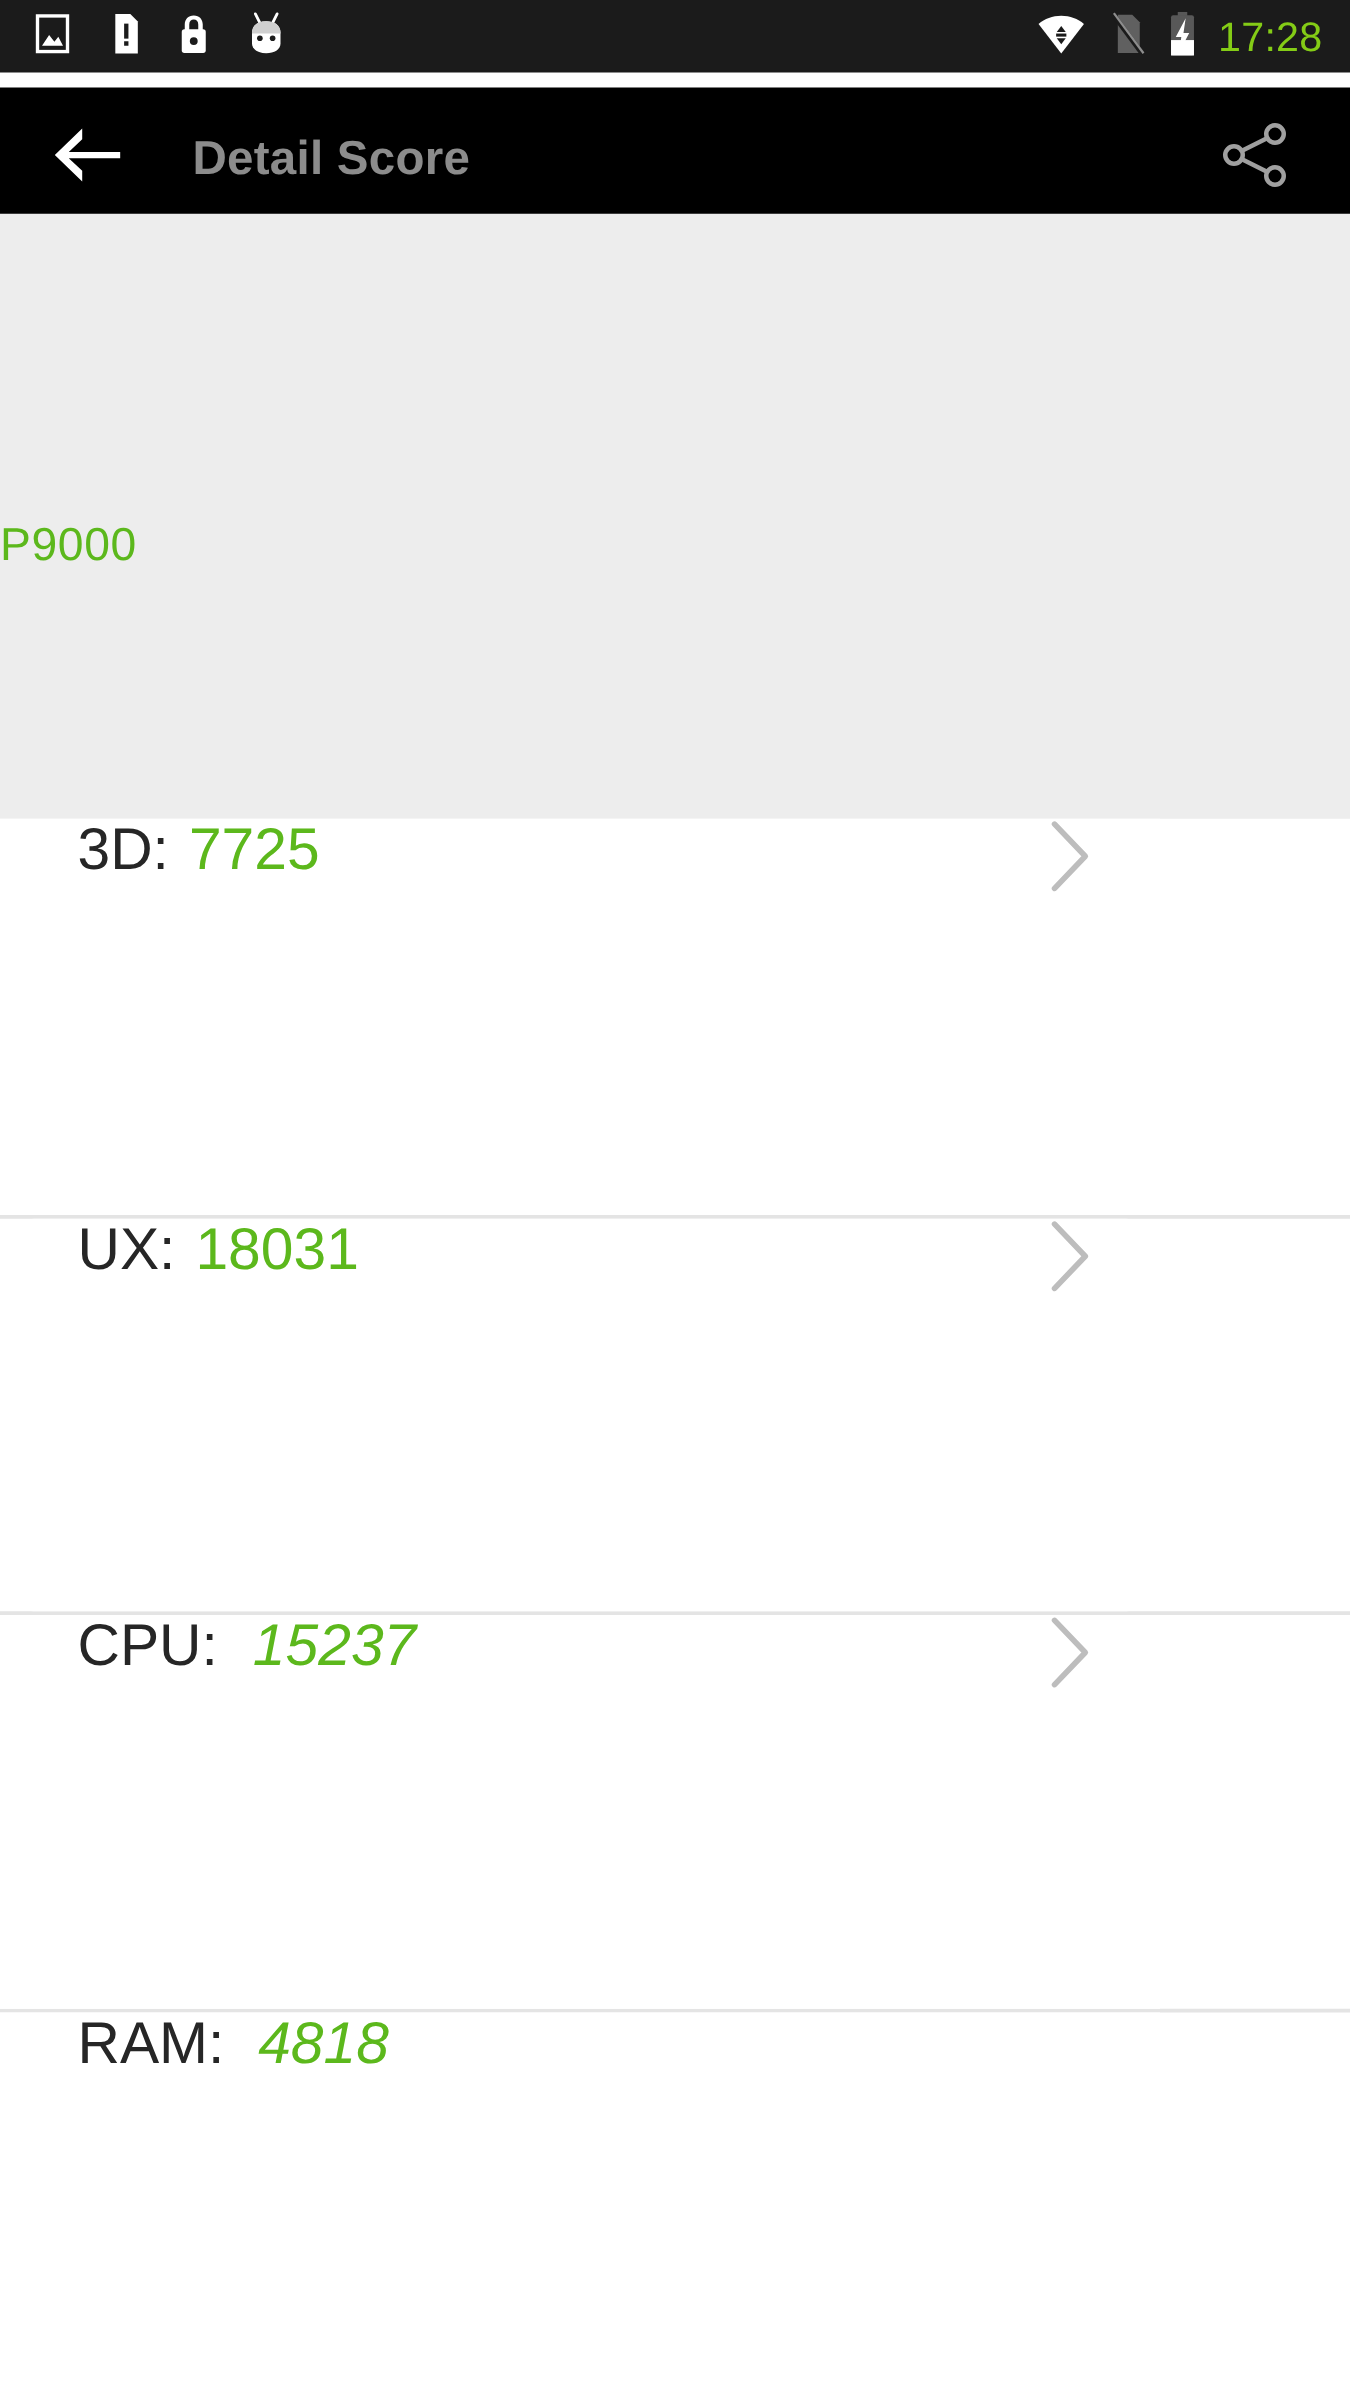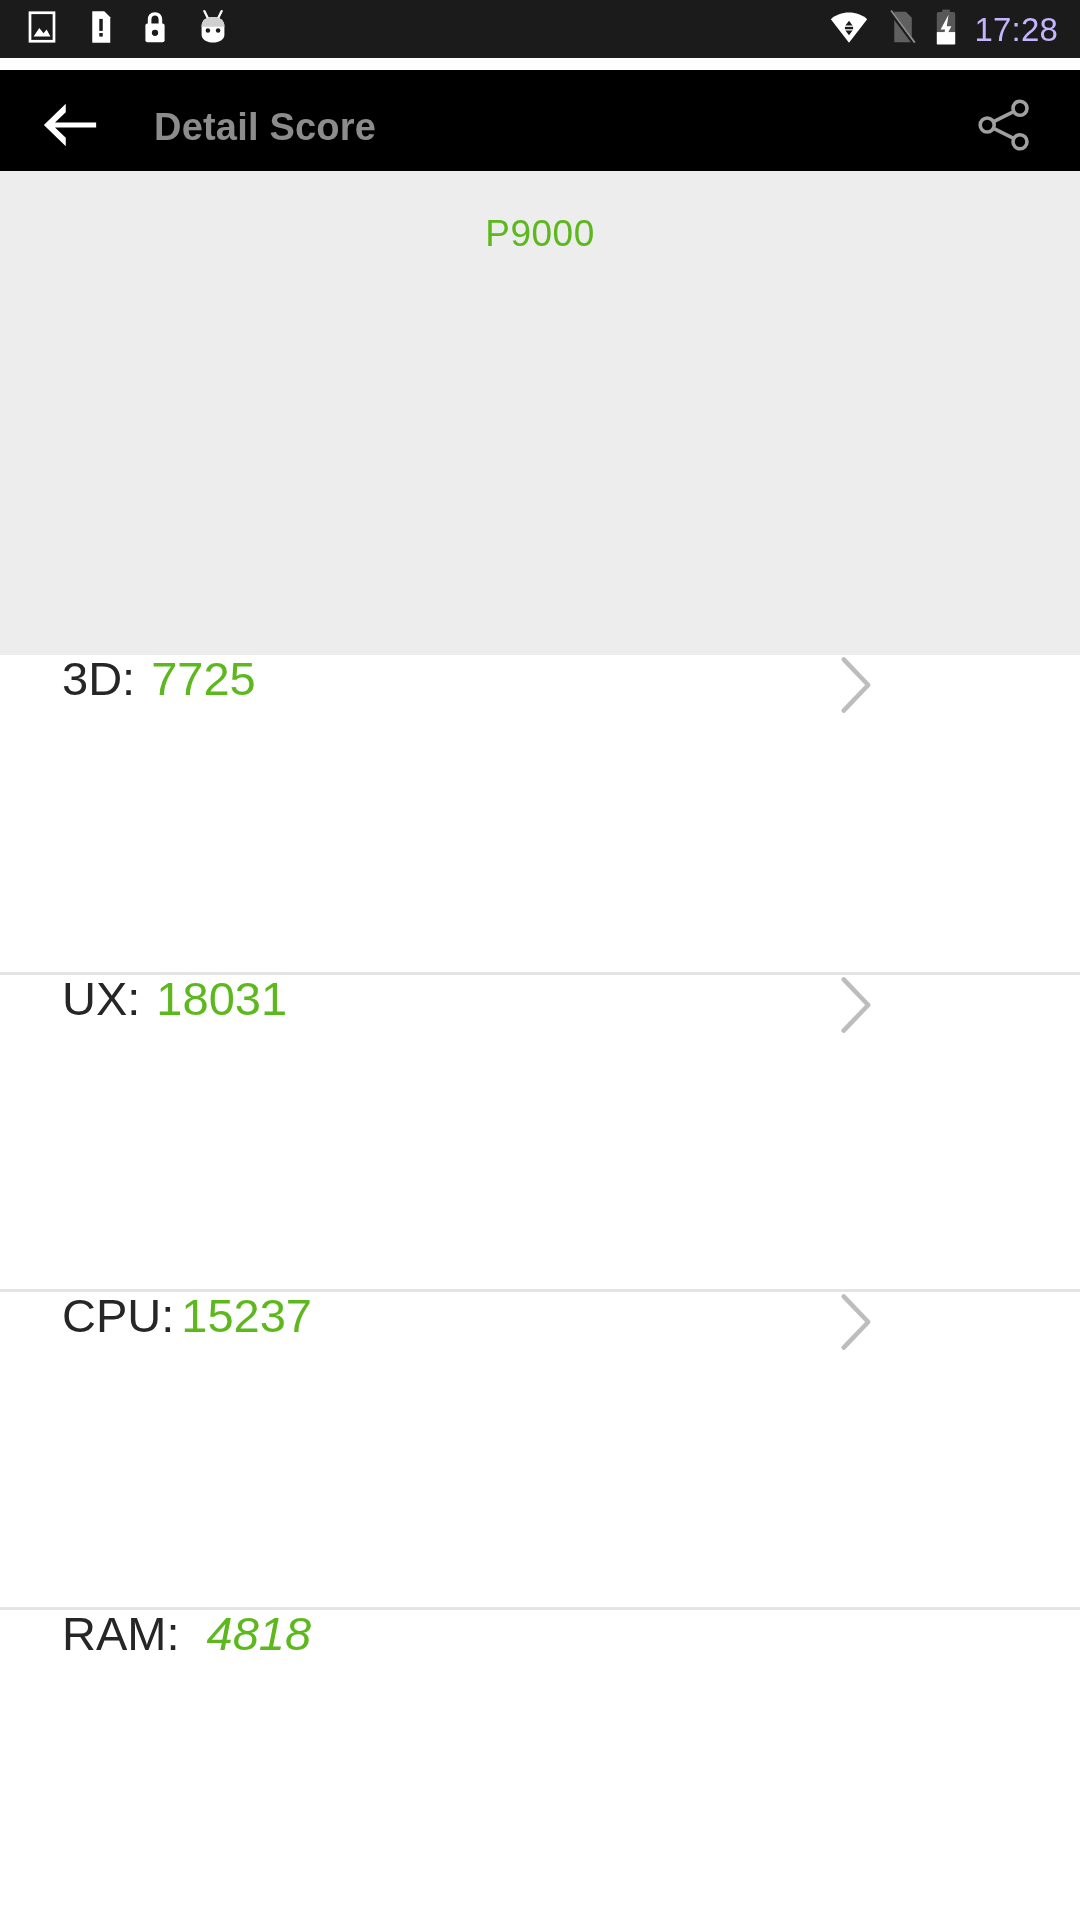--- a/index.html
+++ b/index.html
@@ -33,21 +33,21 @@
     gap: 22px;
   }
   .status-right {
     margin-left: auto;
     display: flex;
     align-items: center;
     gap: 14px;
   }
   .sb-icon { display: block; }
   .status-time {
-    color: #c4b5fd;
+    color: #84cc16;
     font-size: 33px;
     font-weight: 400;
     letter-spacing: 0.2px;
     line-height: 1;
   }
 
   
   .app-bar {
     position: absolute;
     top: 70px; left: 0;
@@ -84,21 +84,21 @@
   }
 
   
   .hero {
     position: absolute;
     top: 171px; left: 0;
     width: 1080px;
     height: 484px;
     background: #ededed;
     display: flex;
-    flex-direction: column;
+    flex-direction: row;
     align-items: center;
   }
   .hero-device {
     margin-top: 44px;
     color: #5cb81c;
     font-size: 37px;
     font-weight: 400;
     letter-spacing: 0.5px;
     line-height: 1;
   }
@@ -271,21 +271,21 @@
     <span class="chevron">
       <svg width="34" height="58" viewBox="0 0 18 30">
         <path d="M3.0 1.4 L16.0 15.0 L3.0 28.6" fill="none" stroke="#bdbdbd" stroke-width="2.4" stroke-linecap="round" stroke-linejoin="round"></path>
       </svg>
     </span>
   </div>
   <div class="divider"></div>
 
   <div class="row row-3">
     <span class="row-text row-label">CPU:</span>
-    <span class="row-text row-value" style="margin-left:7px;">15237</span>
+    <span class="row-text row-value" style="margin-left:28px;font-style:italic;">15237</span>
     <span class="chevron">
       <svg width="34" height="58" viewBox="0 0 18 30">
         <path d="M3.0 1.4 L16.0 15.0 L3.0 28.6" fill="none" stroke="#bdbdbd" stroke-width="2.4" stroke-linecap="round" stroke-linejoin="round"></path>
       </svg>
     </span>
   </div>
   <div class="divider"></div>
 
   <div class="row row-4">
     <span class="row-text row-label">RAM:</span>

